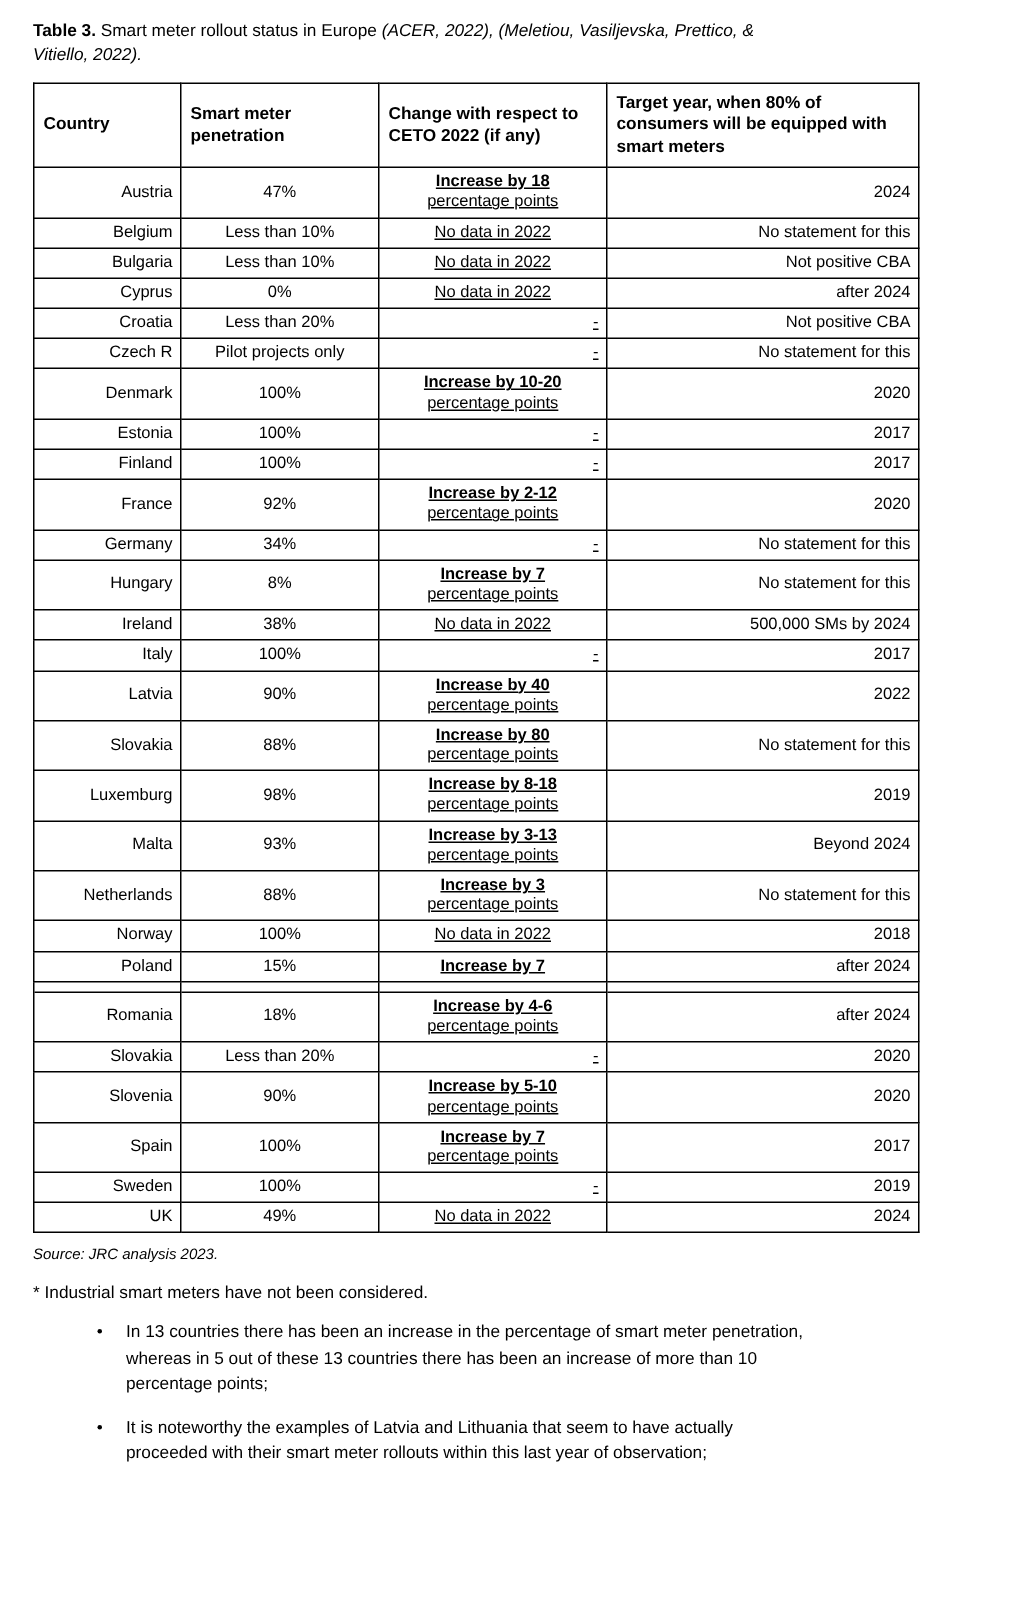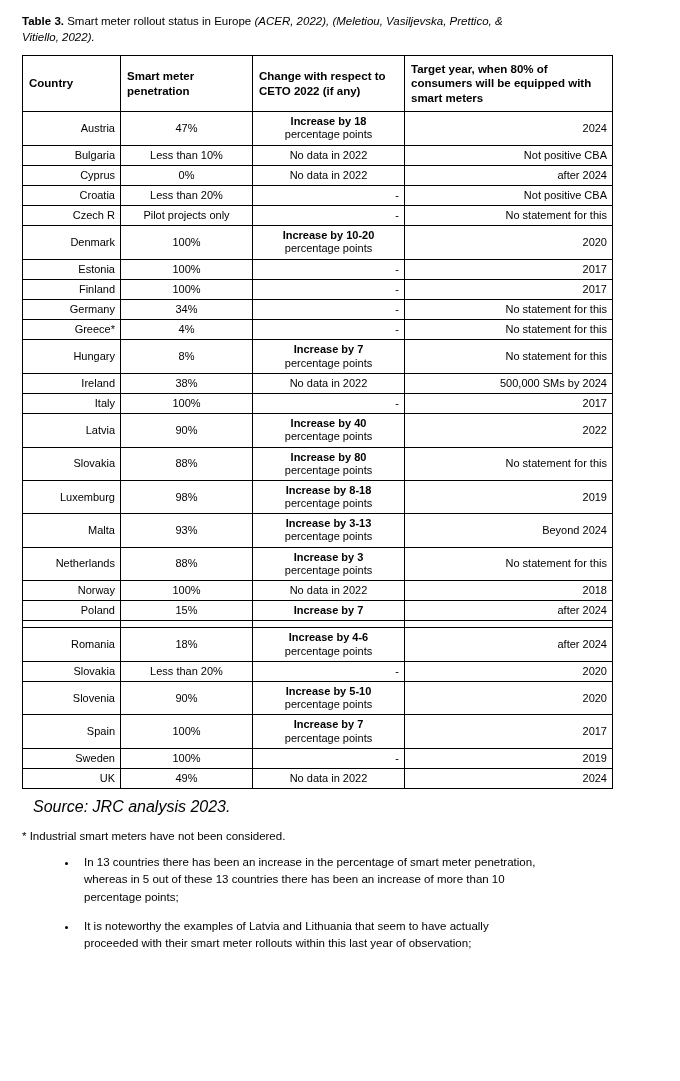--- a/index.html
+++ b/index.html
@@ -48,21 +48,21 @@
     padding: 6px 6px;
     line-height: 1.25;
   }
   col.c-country { width: 98px; }
   col.c-pen { width: 132px; }
   col.c-change { width: 152px; }
   col.c-target { width: 208px; }
 
   td.country { text-align: right; }
   td.pen { text-align: center; }
-  td.change { text-align: center; }
+  td.change { text-align: center; text-decoration: underline; }
   td.target { text-align: right; }
 
   td.change .chg-main {
     font-weight: bold;
     display: block;
   }
   td.change .chg-sub {
     display: block;
     font-weight: normal;
   }
@@ -72,23 +72,23 @@
   tr.gap td {
     border-left: 1px solid #000;
     border-right: 1px solid #000;
     border-top: none;
     border-bottom: none;
     height: 6px;
     padding: 0;
   }
 
   .source {
-    font-size: 16px;
+    font-size: 10px;
     font-style: italic;
-    margin: 9px 0 0 13px;
+    margin: 9px 0 0 2px;
   }
   .footnote {
     font-size: 11.5px;
     margin: 14px 0 0 2px;
   }
   .lead {
     font-size: 11.5px;
     margin: 16px 0 0 2px;
   }
   ul.bullets {
@@ -130,20 +130,28 @@
         <tr>
           <td class="country">Austria</td>
           <td class="pen">47%</td>
           <td class="change">
             <span class="chg-main">Increase by 18</span>
             <span class="chg-sub">percentage points</span>
           </td>
           <td class="target">2024</td>
         </tr>
         <tr>
+          <td class="country">Belgium</td>
+          <td class="pen">Less than 10%</td>
+          <td class="change">
+            <span class="plain">No data in 2022</span>
+          </td>
+          <td class="target">No statement for this</td>
+        </tr>
+        <tr>
           <td class="country">Bulgaria</td>
           <td class="pen">Less than 10%</td>
           <td class="change">
             <span class="plain">No data in 2022</span>
           </td>
           <td class="target">Not positive CBA</td>
         </tr>
         <tr>
           <td class="country">Cyprus</td>
           <td class="pen">0%</td>
@@ -187,30 +195,31 @@
         </tr>
         <tr>
           <td class="country">Finland</td>
           <td class="pen">100%</td>
           <td class="change">
             <span class="dash">-</span>
           </td>
           <td class="target">2017</td>
         </tr>
         <tr>
+          <td class="country">France</td>
+          <td class="pen">92%</td>
+          <td class="change">
+            <span class="chg-main">Increase by 2-12</span>
+            <span class="chg-sub">percentage points</span>
+          </td>
+          <td class="target">2020</td>
+        </tr>
+        <tr>
           <td class="country">Germany</td>
           <td class="pen">34%</td>
-          <td class="change">
-            <span class="dash">-</span>
-          </td>
-          <td class="target">No statement for this</td>
-        </tr>
-        <tr>
-          <td class="country">Greece*</td>
-          <td class="pen">4%</td>
           <td class="change">
             <span class="dash">-</span>
           </td>
           <td class="target">No statement for this</td>
         </tr>
         <tr>
           <td class="country">Hungary</td>
           <td class="pen">8%</td>
           <td class="change">
             <span class="chg-main">Increase by 7</span>

